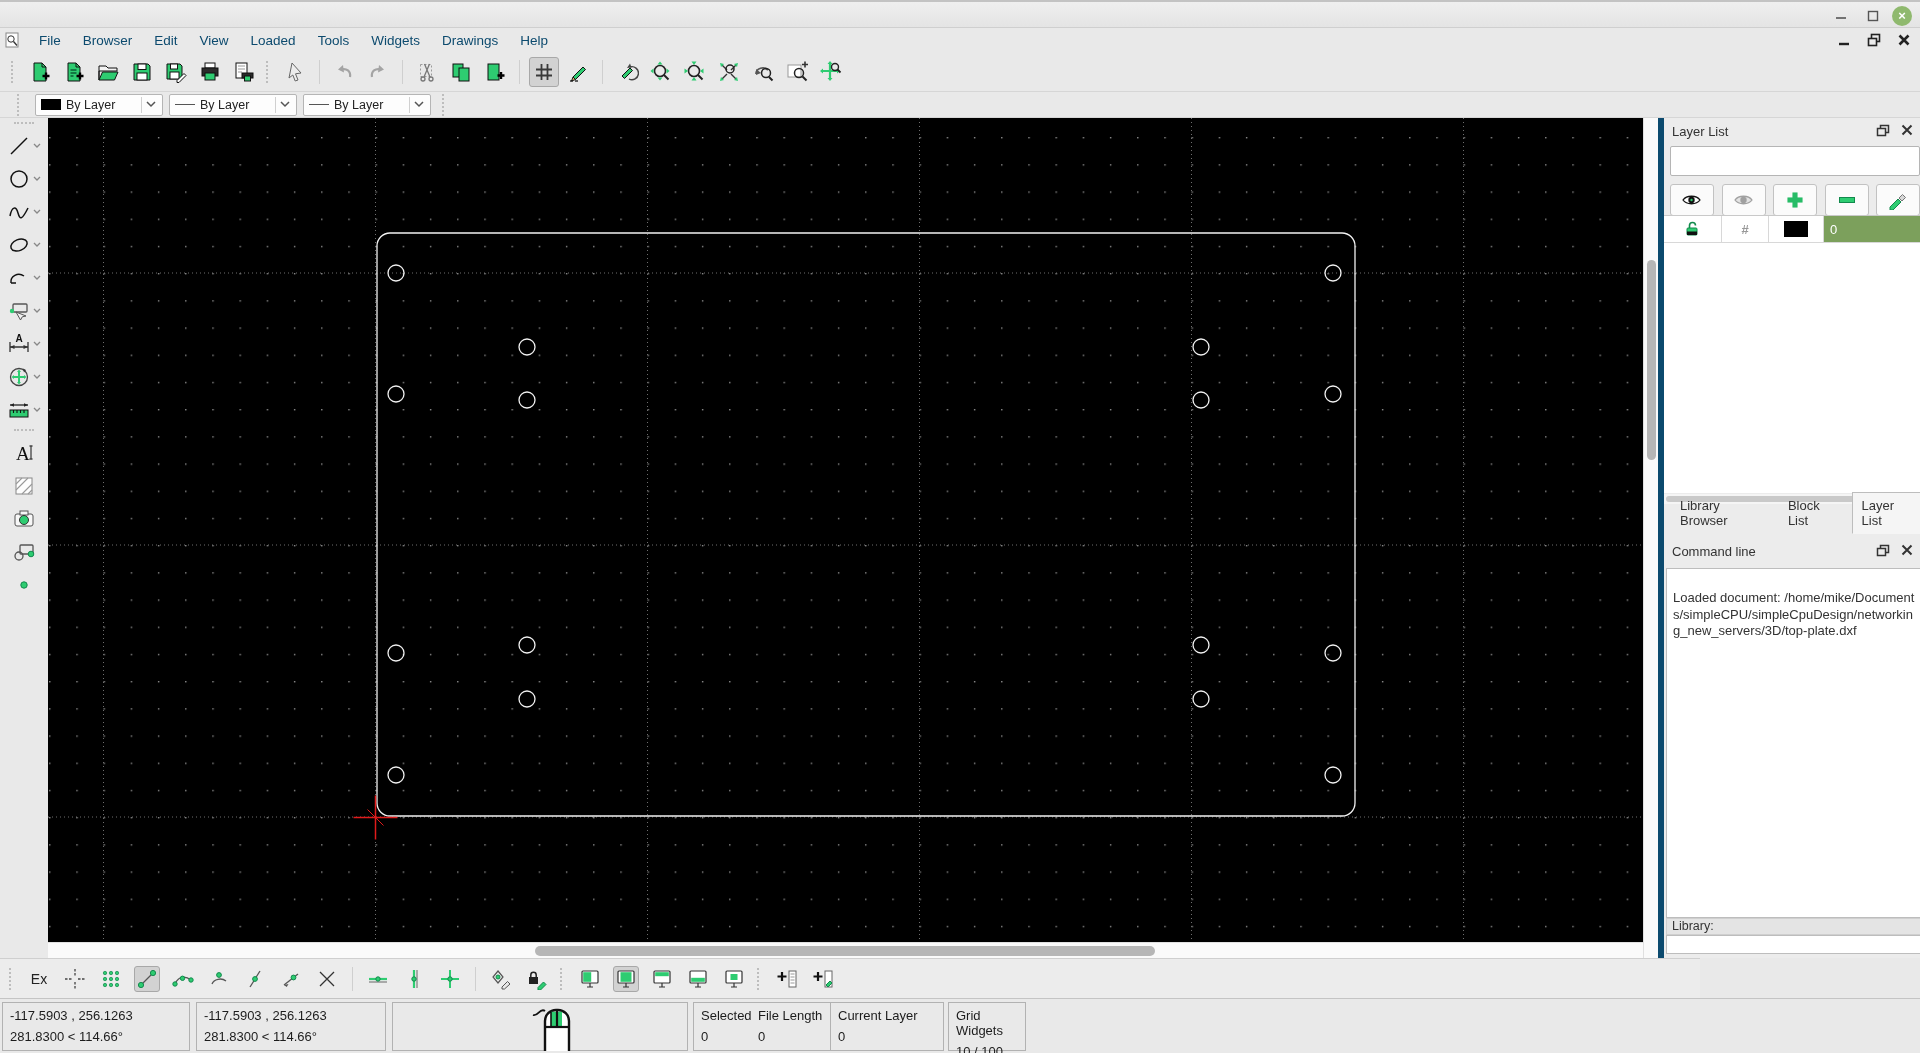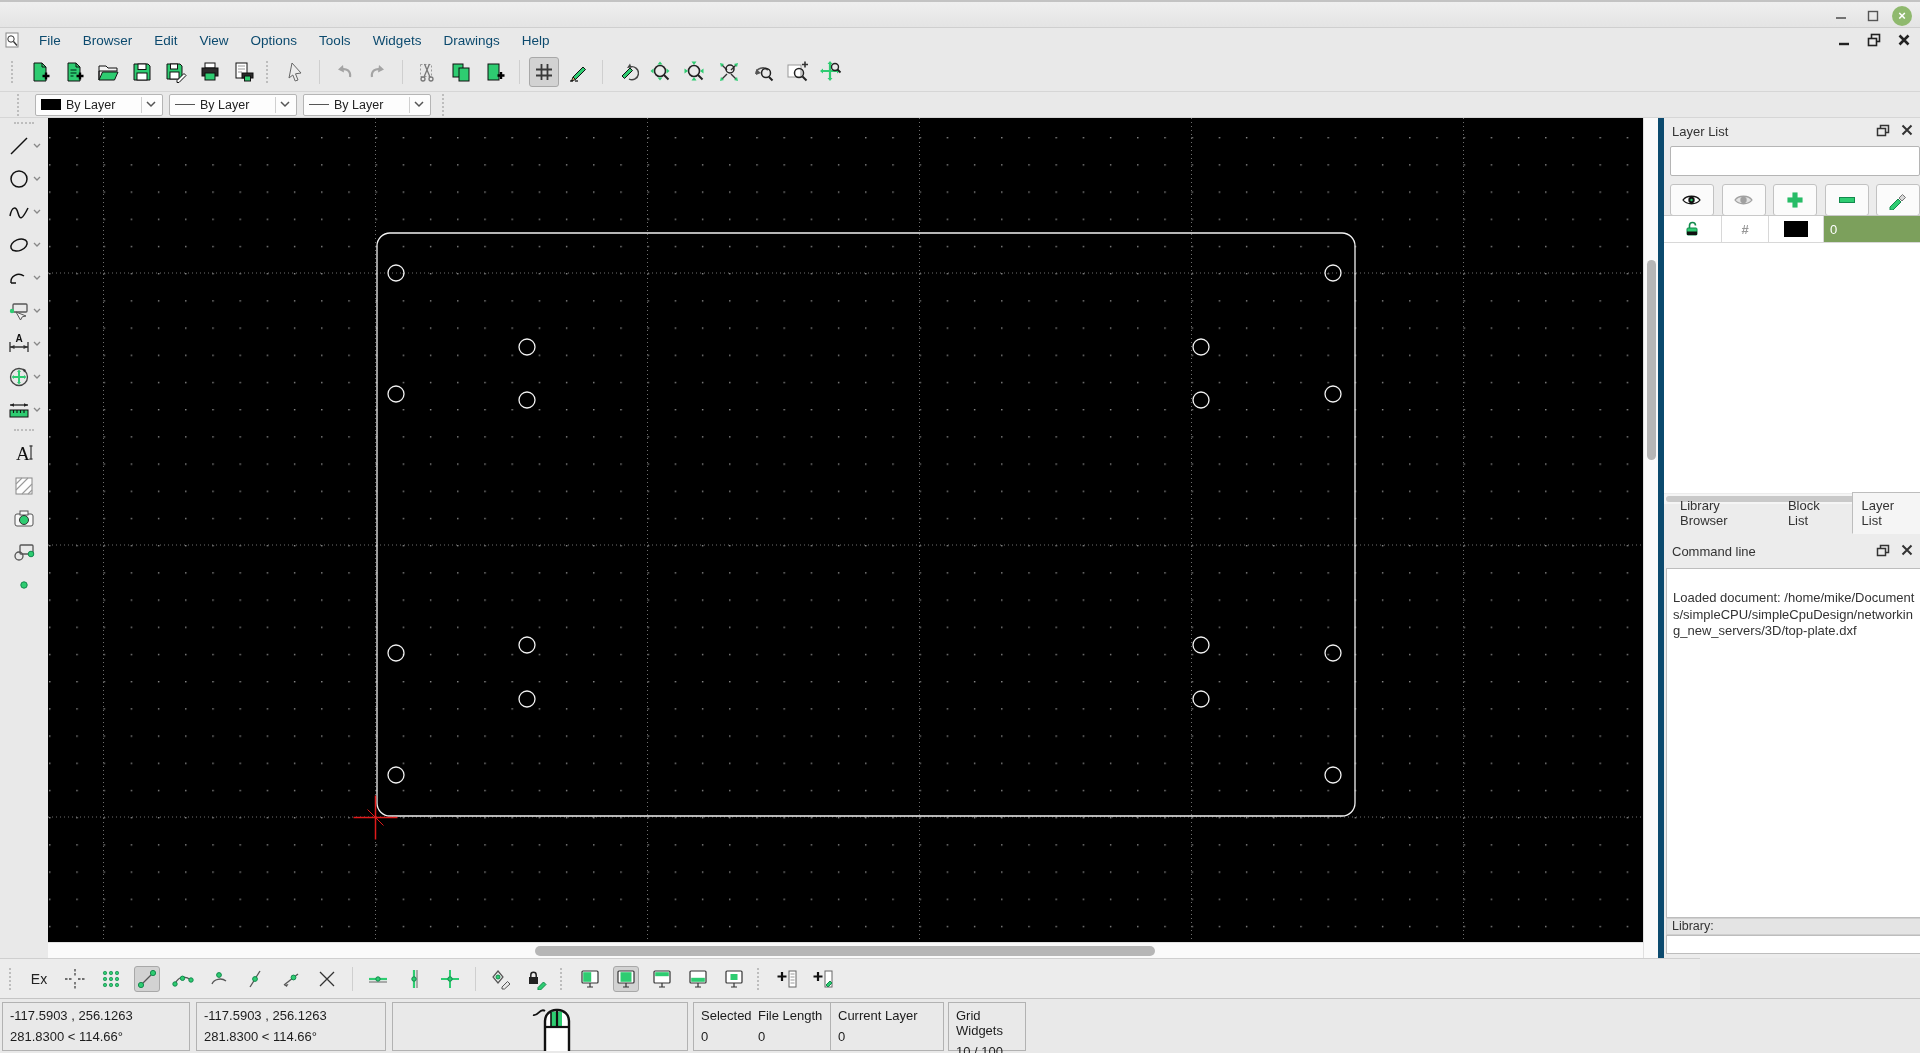--- a/index.html
+++ b/index.html
@@ -119,21 +119,21 @@
 <div class="menubar">
   <svg class="mdi-doc-icon" width="15" height="17">
     <rect x="1" y="1" width="12" height="14" fill="#fdfdfd" stroke="#888"></rect>
     <circle cx="6" cy="7" r="3.2" fill="none" stroke="#333"></circle>
     <line x1="8.5" y1="9.5" x2="12" y2="13.5" stroke="#333" stroke-width="1.4"></line>
   </svg>
   <span class="menu-item">File</span>
   <span class="menu-item">Browser</span>
   <span class="menu-item">Edit</span>
   <span class="menu-item">View</span>
-  <span class="menu-item">Options</span>
+  <span class="menu-item">Loaded</span>
   <span class="menu-item">Tools</span>
   <span class="menu-item">Widgets</span>
   <span class="menu-item">Drawings</span>
   <span class="menu-item">Help</span>
   <div class="mdi-controls">
     <div class="mdi-btn">
       <svg width="14" height="14">
             <line x1="2" y1="11" x2="12" y2="11" stroke="#222" stroke-width="2.4"></line>
           </svg>
     </div>

